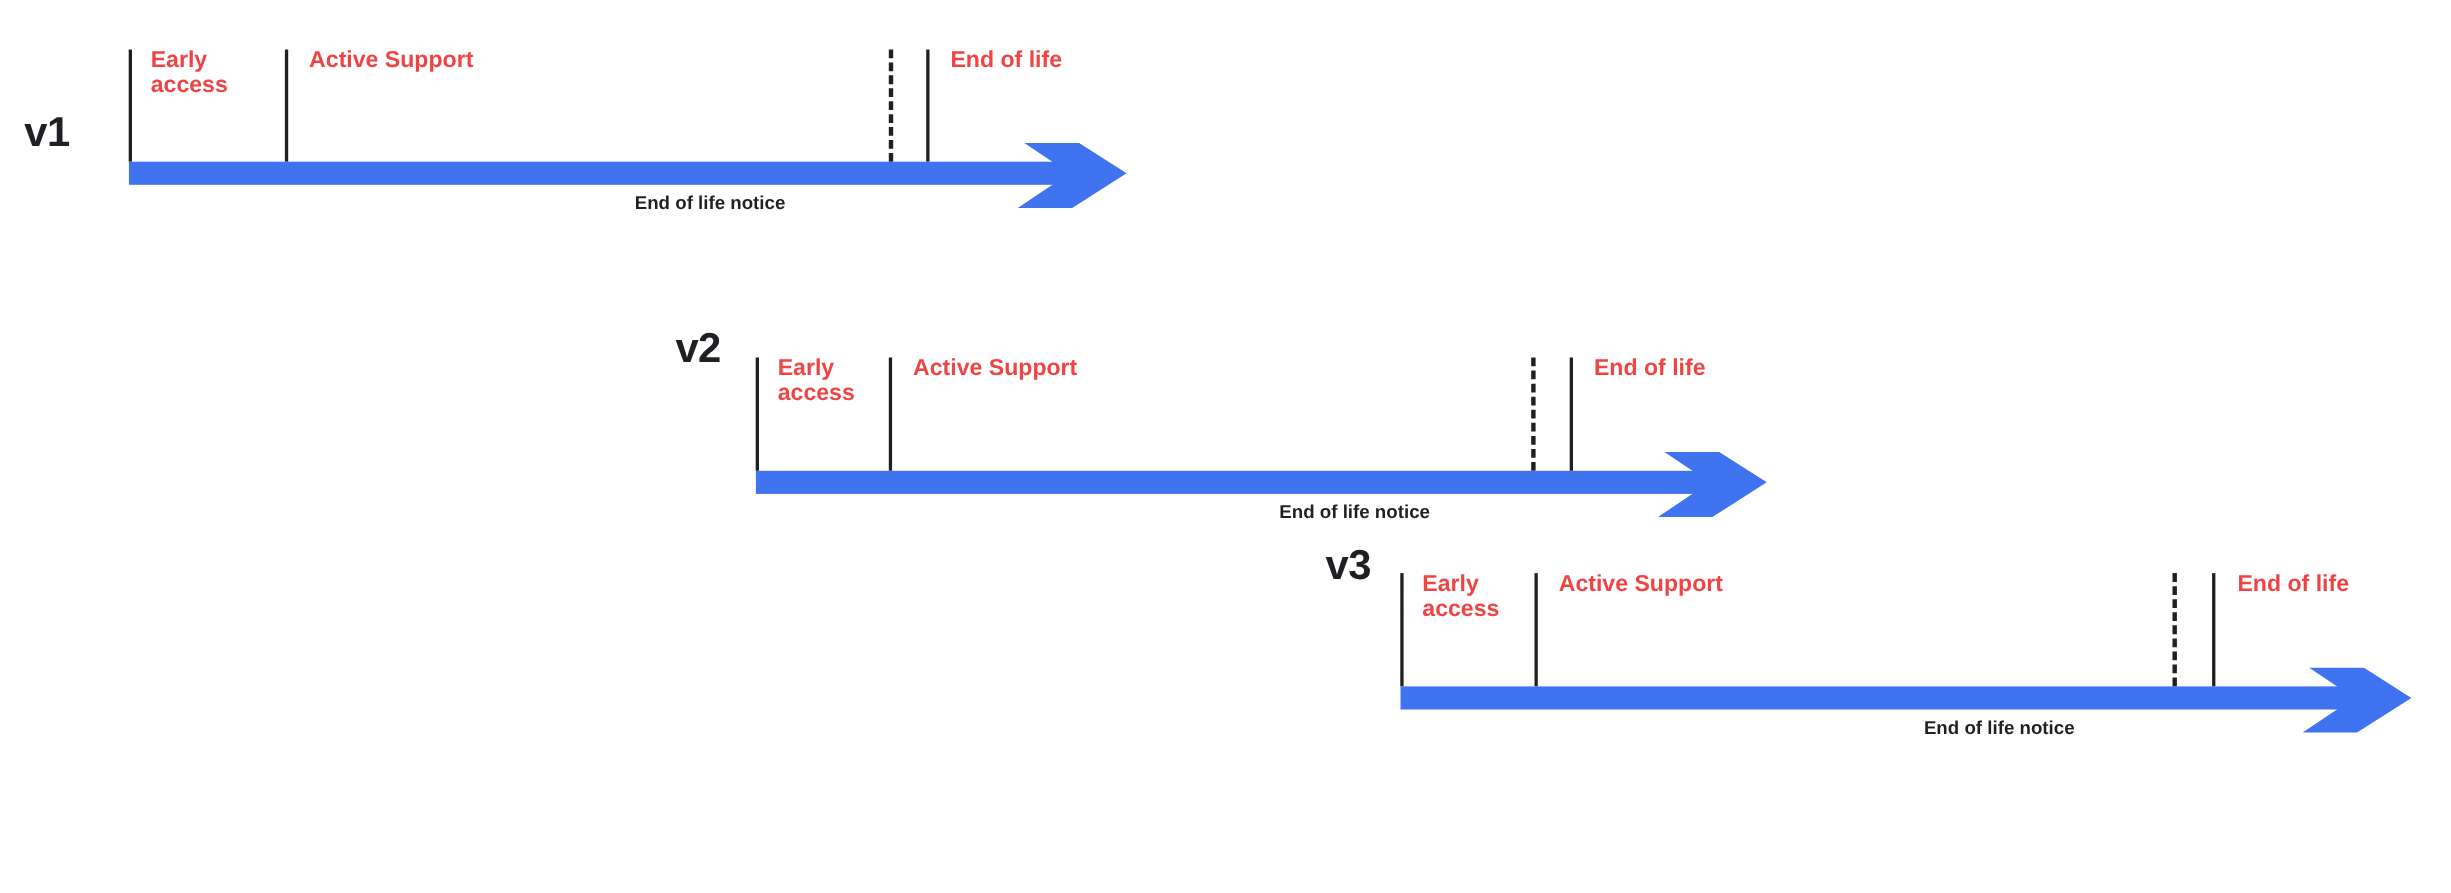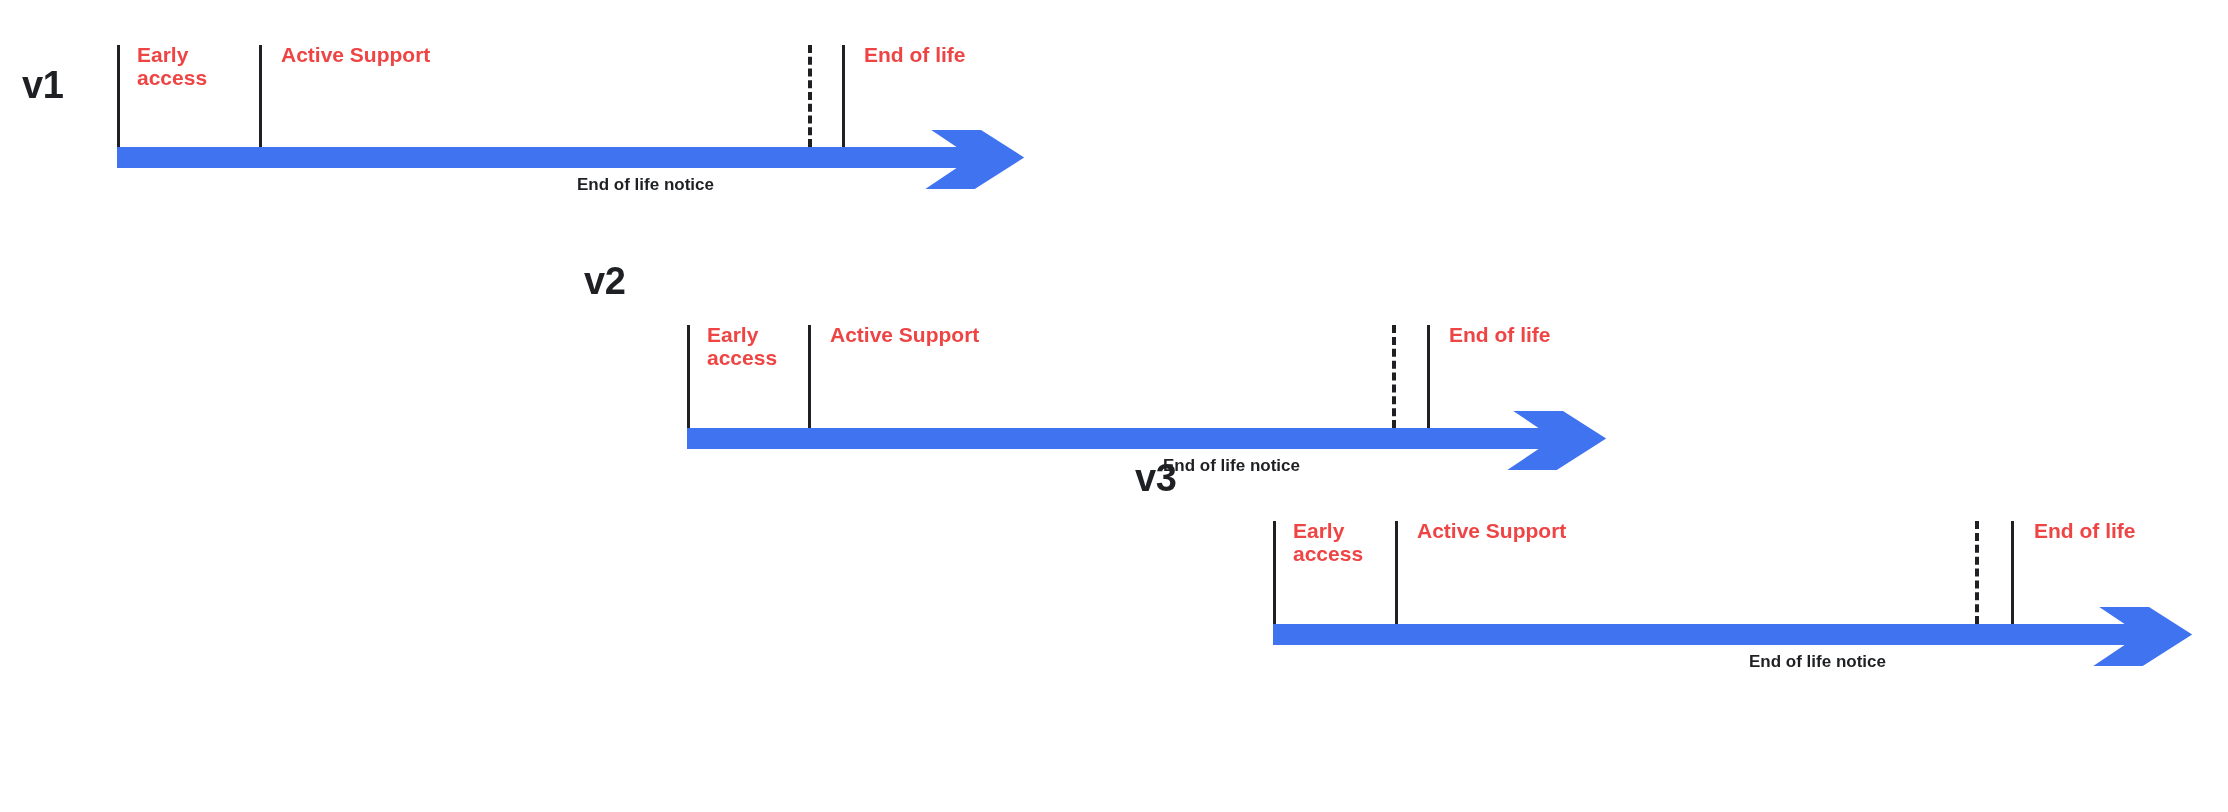--- a/index.html
+++ b/index.html
@@ -34,20 +34,21 @@
 
   
   .version-label {
     position: absolute;
     font-size: 38px;
     font-weight: bold;
     color: #1f2023;
     line-height: 1;
     letter-spacing: -0.5px;
     white-space: nowrap;
+    margin-top: 36px;
   }
 
   
   .phase-divider {
     position: absolute;
     width: 3px;
     background: #1f2023;
   }
   .phase-divider.dashed {
     width: 0;
@@ -103,21 +104,21 @@
     <svg class="timeline-arrow" style="left:117px; top:130px;" width="910" height="72" viewBox="0 0 910 72">
       <rect x="0" y="17" width="856" height="21" fill="#4073ef"></rect>
       <path d="M 828 2 L 856 2 L 896 27.5 L 856 53 L 828 53 L 866 27.5 Z" fill="#4073ef" stroke="#4073ef" stroke-width="12" stroke-linejoin="miter"></path>
     </svg>
 
     <div class="notice-label" style="left:577px; top:176px;">End of life notice</div>
   </div>
 
   <div class="timeline-row">
 
-    <div class="version-label" style="left:584px; top:262px;text-align:right;">v2</div>
+    <div class="version-label" style="left:614px; top:262px;text-align:right;">v2</div>
 
     <div class="phase-divider" style="left:687px; top:325px; height:103px;"></div>
     <div class="phase-label" style="left:707px; top:324px;">Early
 access</div>
 
     <div class="phase-divider" style="left:808px; top:325px; height:103px;"></div>
     <div class="phase-label" style="left:830px; top:324px;">Active Support</div>
 
     <div class="phase-divider dashed" style="left:1392px; top:325px; height:103px;"></div>
 
@@ -127,21 +128,21 @@
     <svg class="timeline-arrow" style="left:687px; top:411px;" width="925" height="72" viewBox="0 0 925 72">
       <rect x="0" y="17" width="868" height="21" fill="#4073ef"></rect>
       <path d="M 840 2 L 868 2 L 908 27.5 L 868 53 L 840 53 L 878 27.5 Z" fill="#4073ef" stroke="#4073ef" stroke-width="12" stroke-linejoin="miter"></path>
     </svg>
 
     <div class="notice-label" style="left:1163px; top:457px;">End of life notice</div>
   </div>
 
   <div class="timeline-row">
 
-    <div class="version-label" style="left:1135px; top:459px;">v3</div>
+    <div class="version-label" style="left:1205px; top:459px;">v3</div>
 
     <div class="phase-divider" style="left:1273px; top:521px; height:103px;"></div>
     <div class="phase-label" style="left:1293px; top:520px;">Early
 access</div>
 
     <div class="phase-divider" style="left:1395px; top:521px; height:103px;"></div>
     <div class="phase-label" style="left:1417px; top:520px;">Active Support</div>
 
     <div class="phase-divider dashed" style="left:1975px; top:521px; height:103px;"></div>
 

